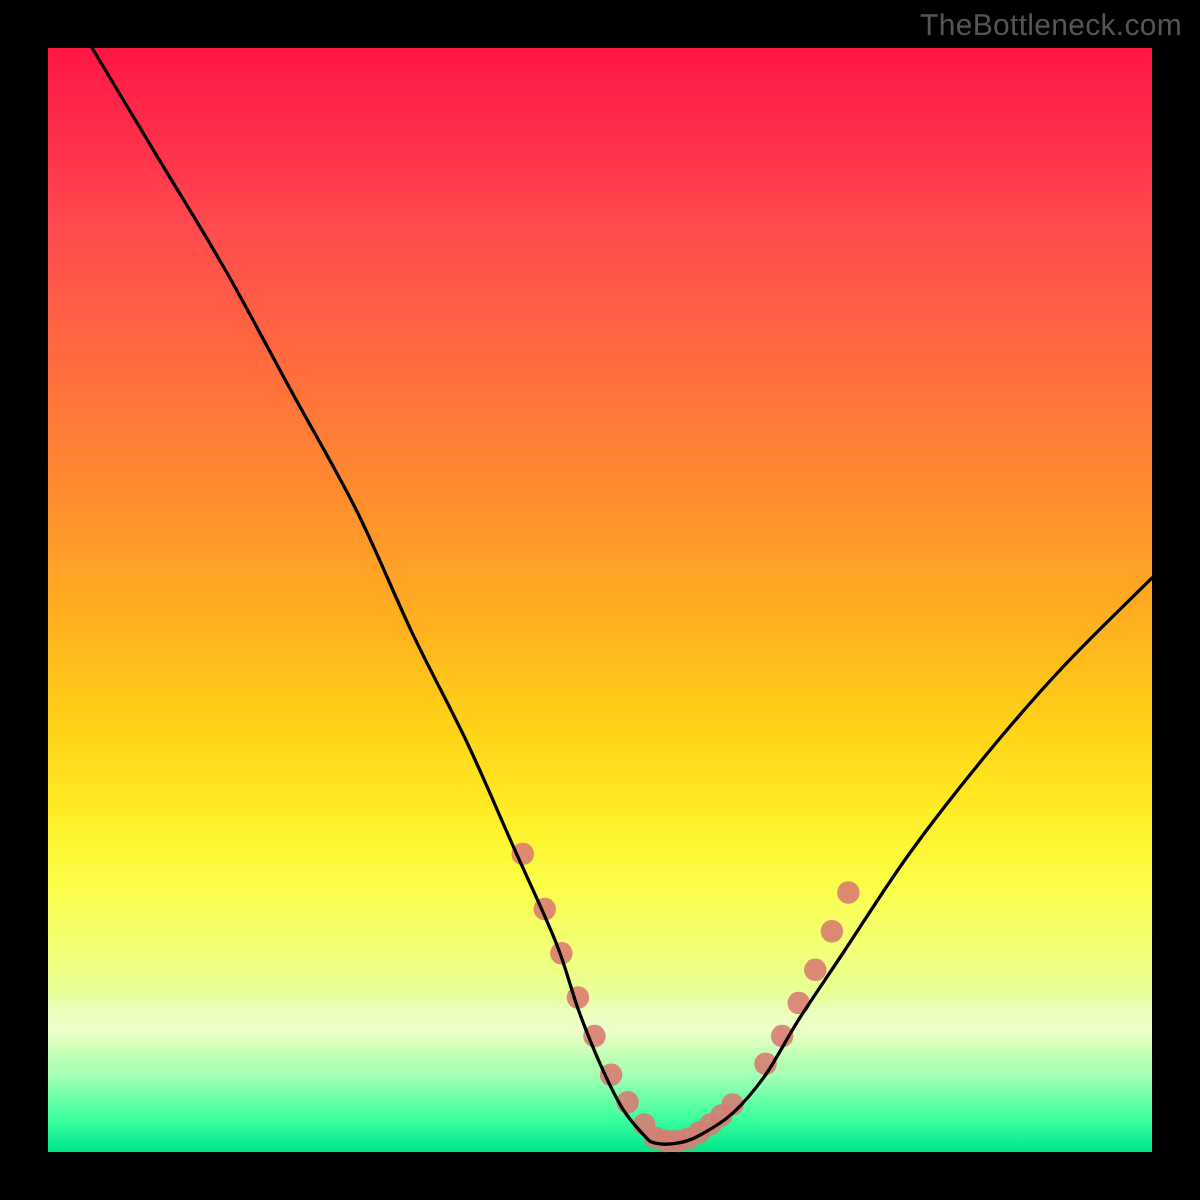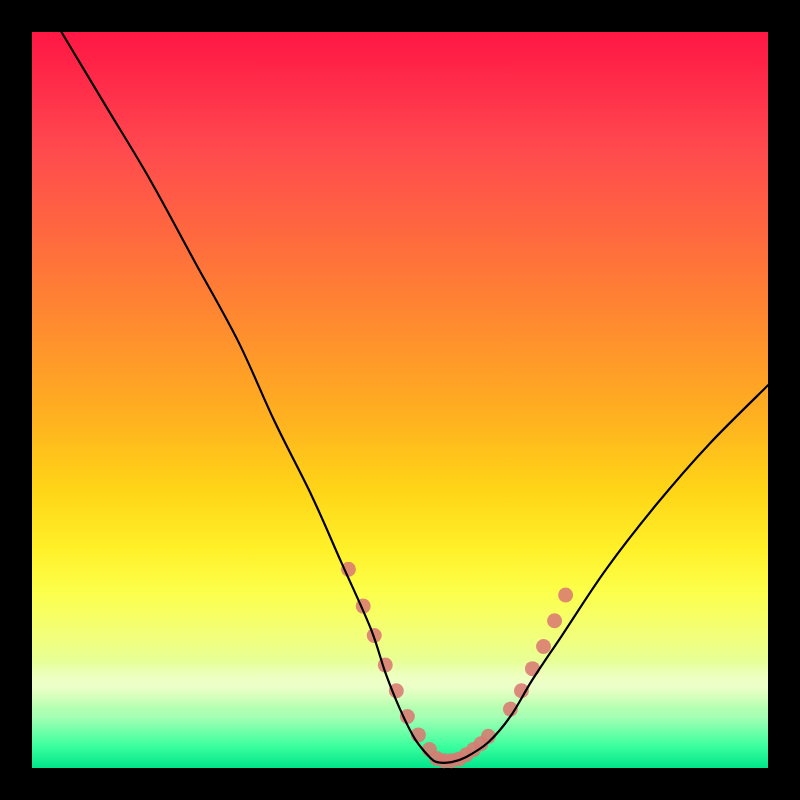--- a/index.html
+++ b/index.html
@@ -72,20 +72,21 @@
     position: absolute;
     left: 0; top: 0;
     width: 100%; height: 100%;
     overflow: visible;
   }
 </style>
 </head>
 <body>
 
 <div class="frame">
+  <div class="watermark">TheBottleneck.com</div>
 
   <div class="plot-area">
     <div class="pale-band"></div>
     <svg class="curve-layer" viewBox="0 0 736 736" preserveAspectRatio="none">
       <g id="markers-group">
           <circle cx="316.48" cy="537.28" r="7.5" fill="#d97a72" fill-opacity="0.88"></circle>
           <circle cx="331.20" cy="574.08" r="7.5" fill="#d97a72" fill-opacity="0.88"></circle>
           <circle cx="342.24" cy="603.52" r="7.5" fill="#d97a72" fill-opacity="0.88"></circle>
           <circle cx="353.28" cy="632.96" r="7.5" fill="#d97a72" fill-opacity="0.88"></circle>
           <circle cx="364.32" cy="658.72" r="7.5" fill="#d97a72" fill-opacity="0.88"></circle>

